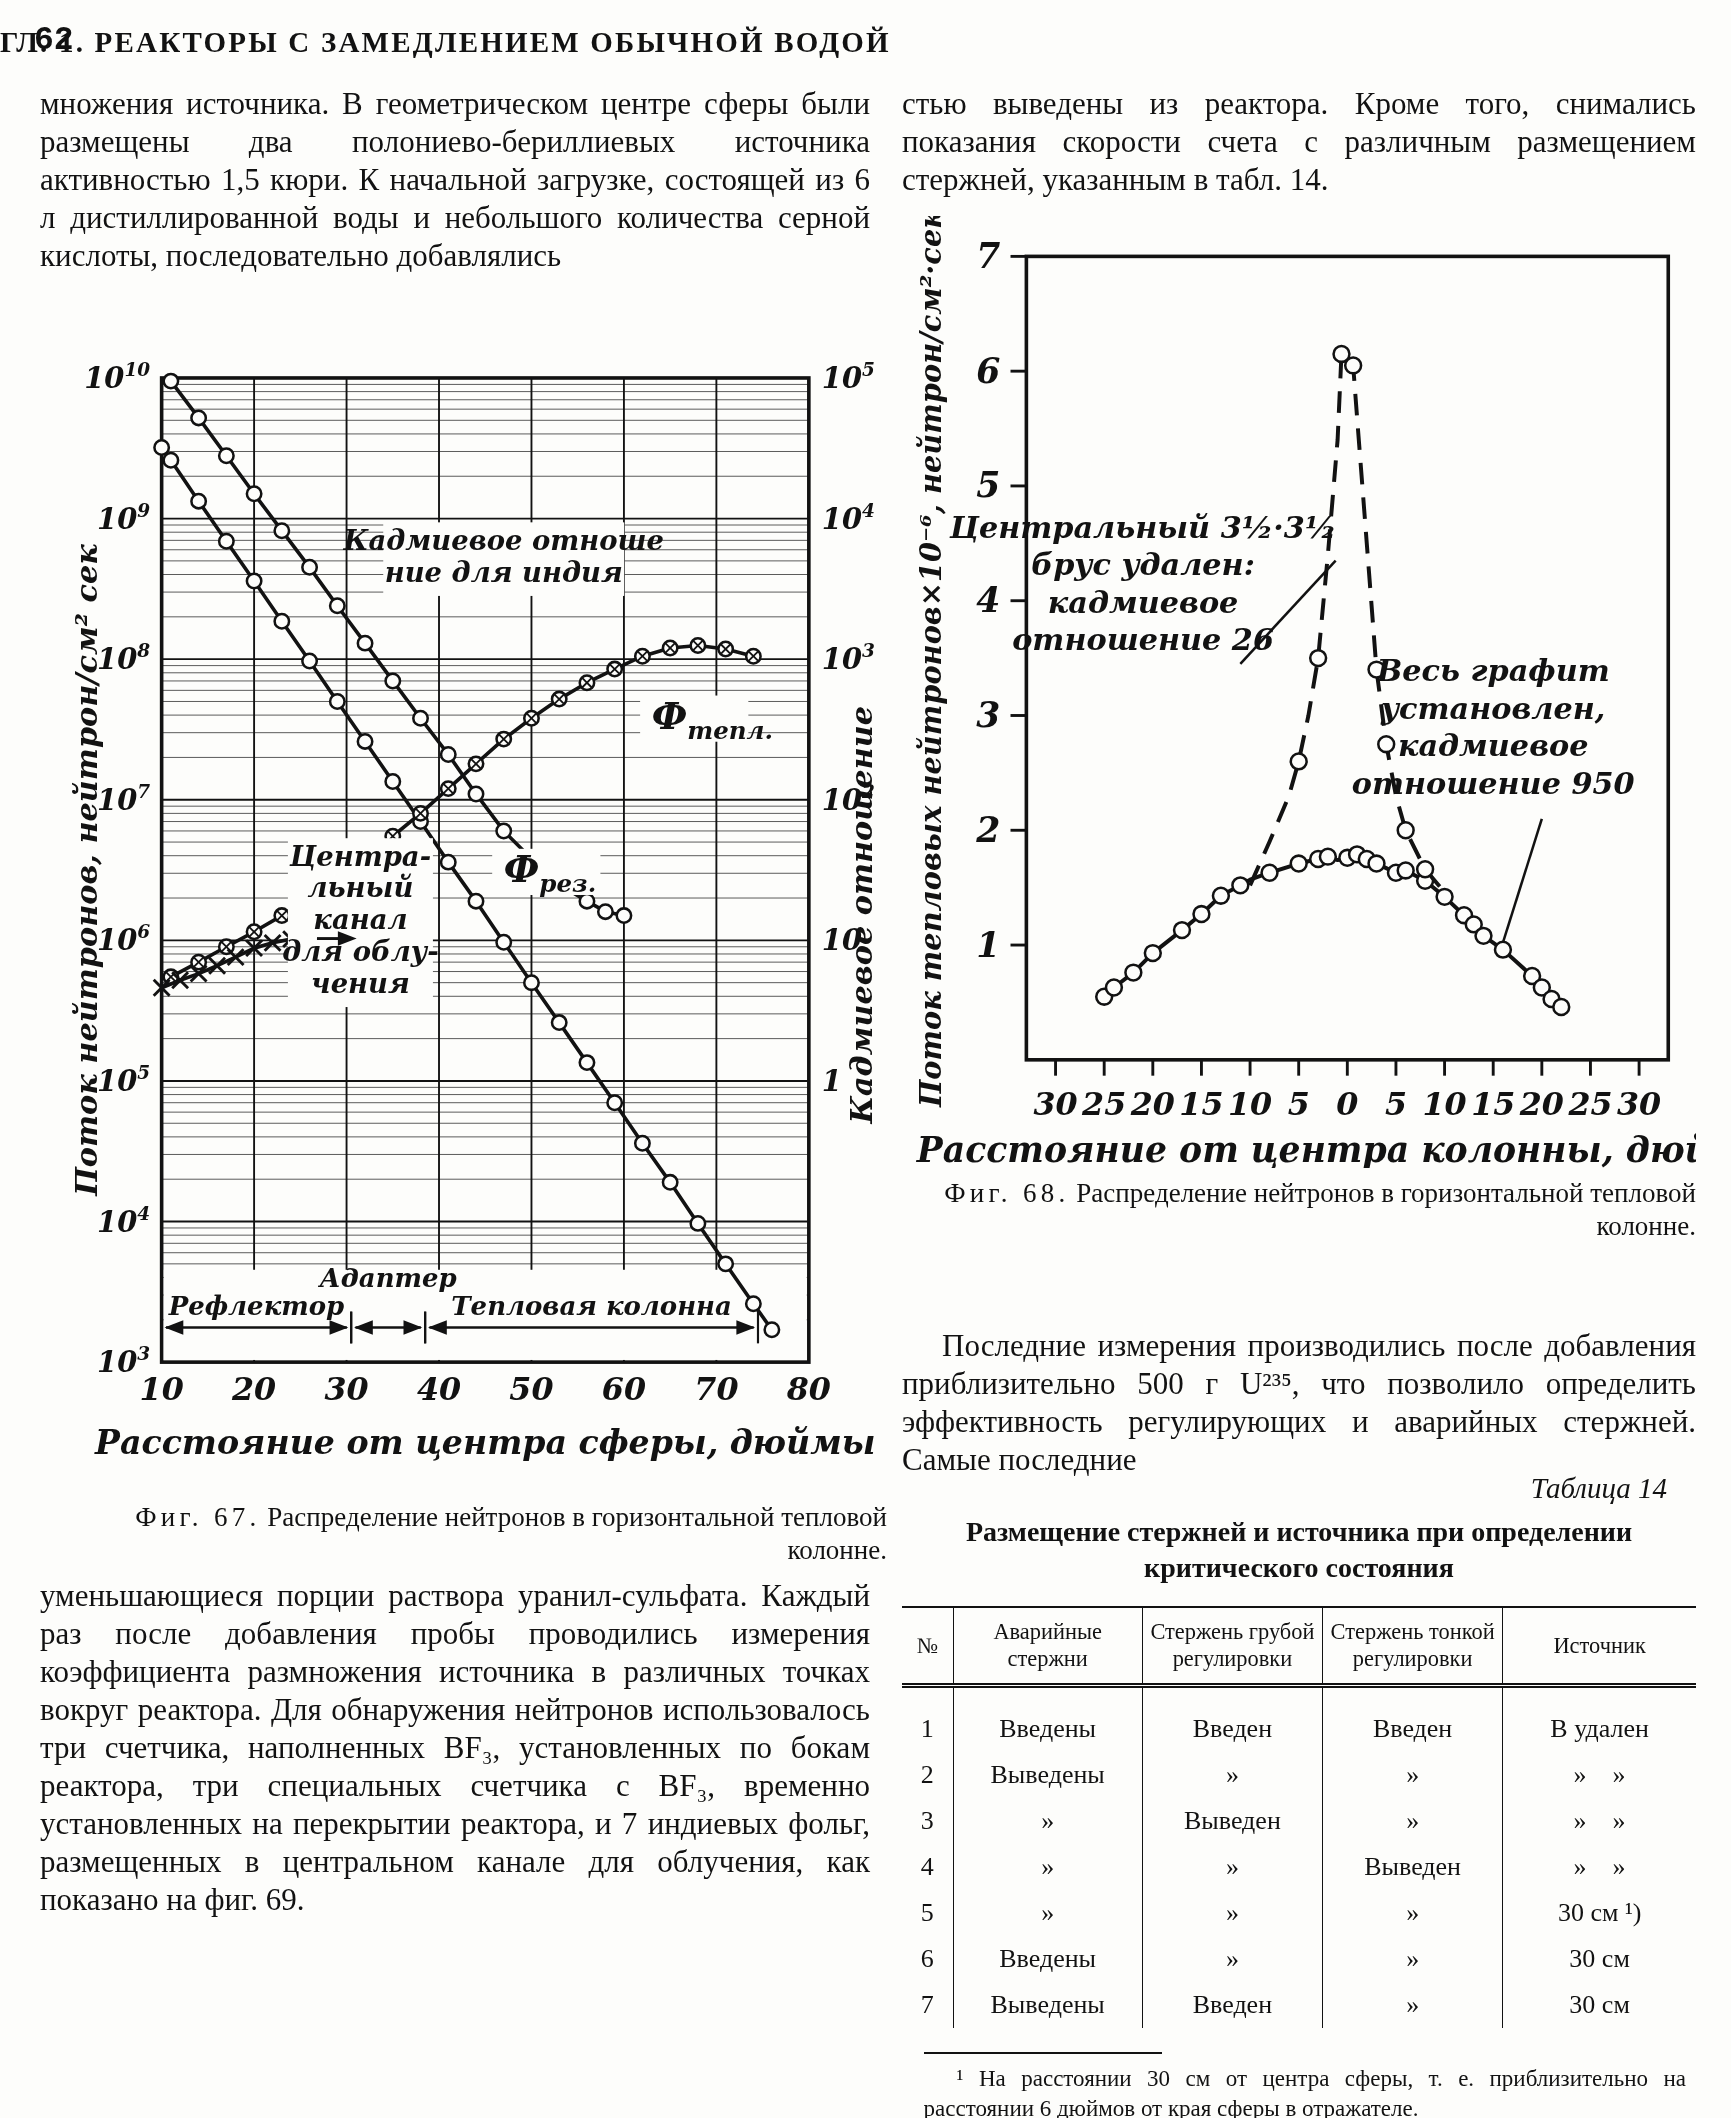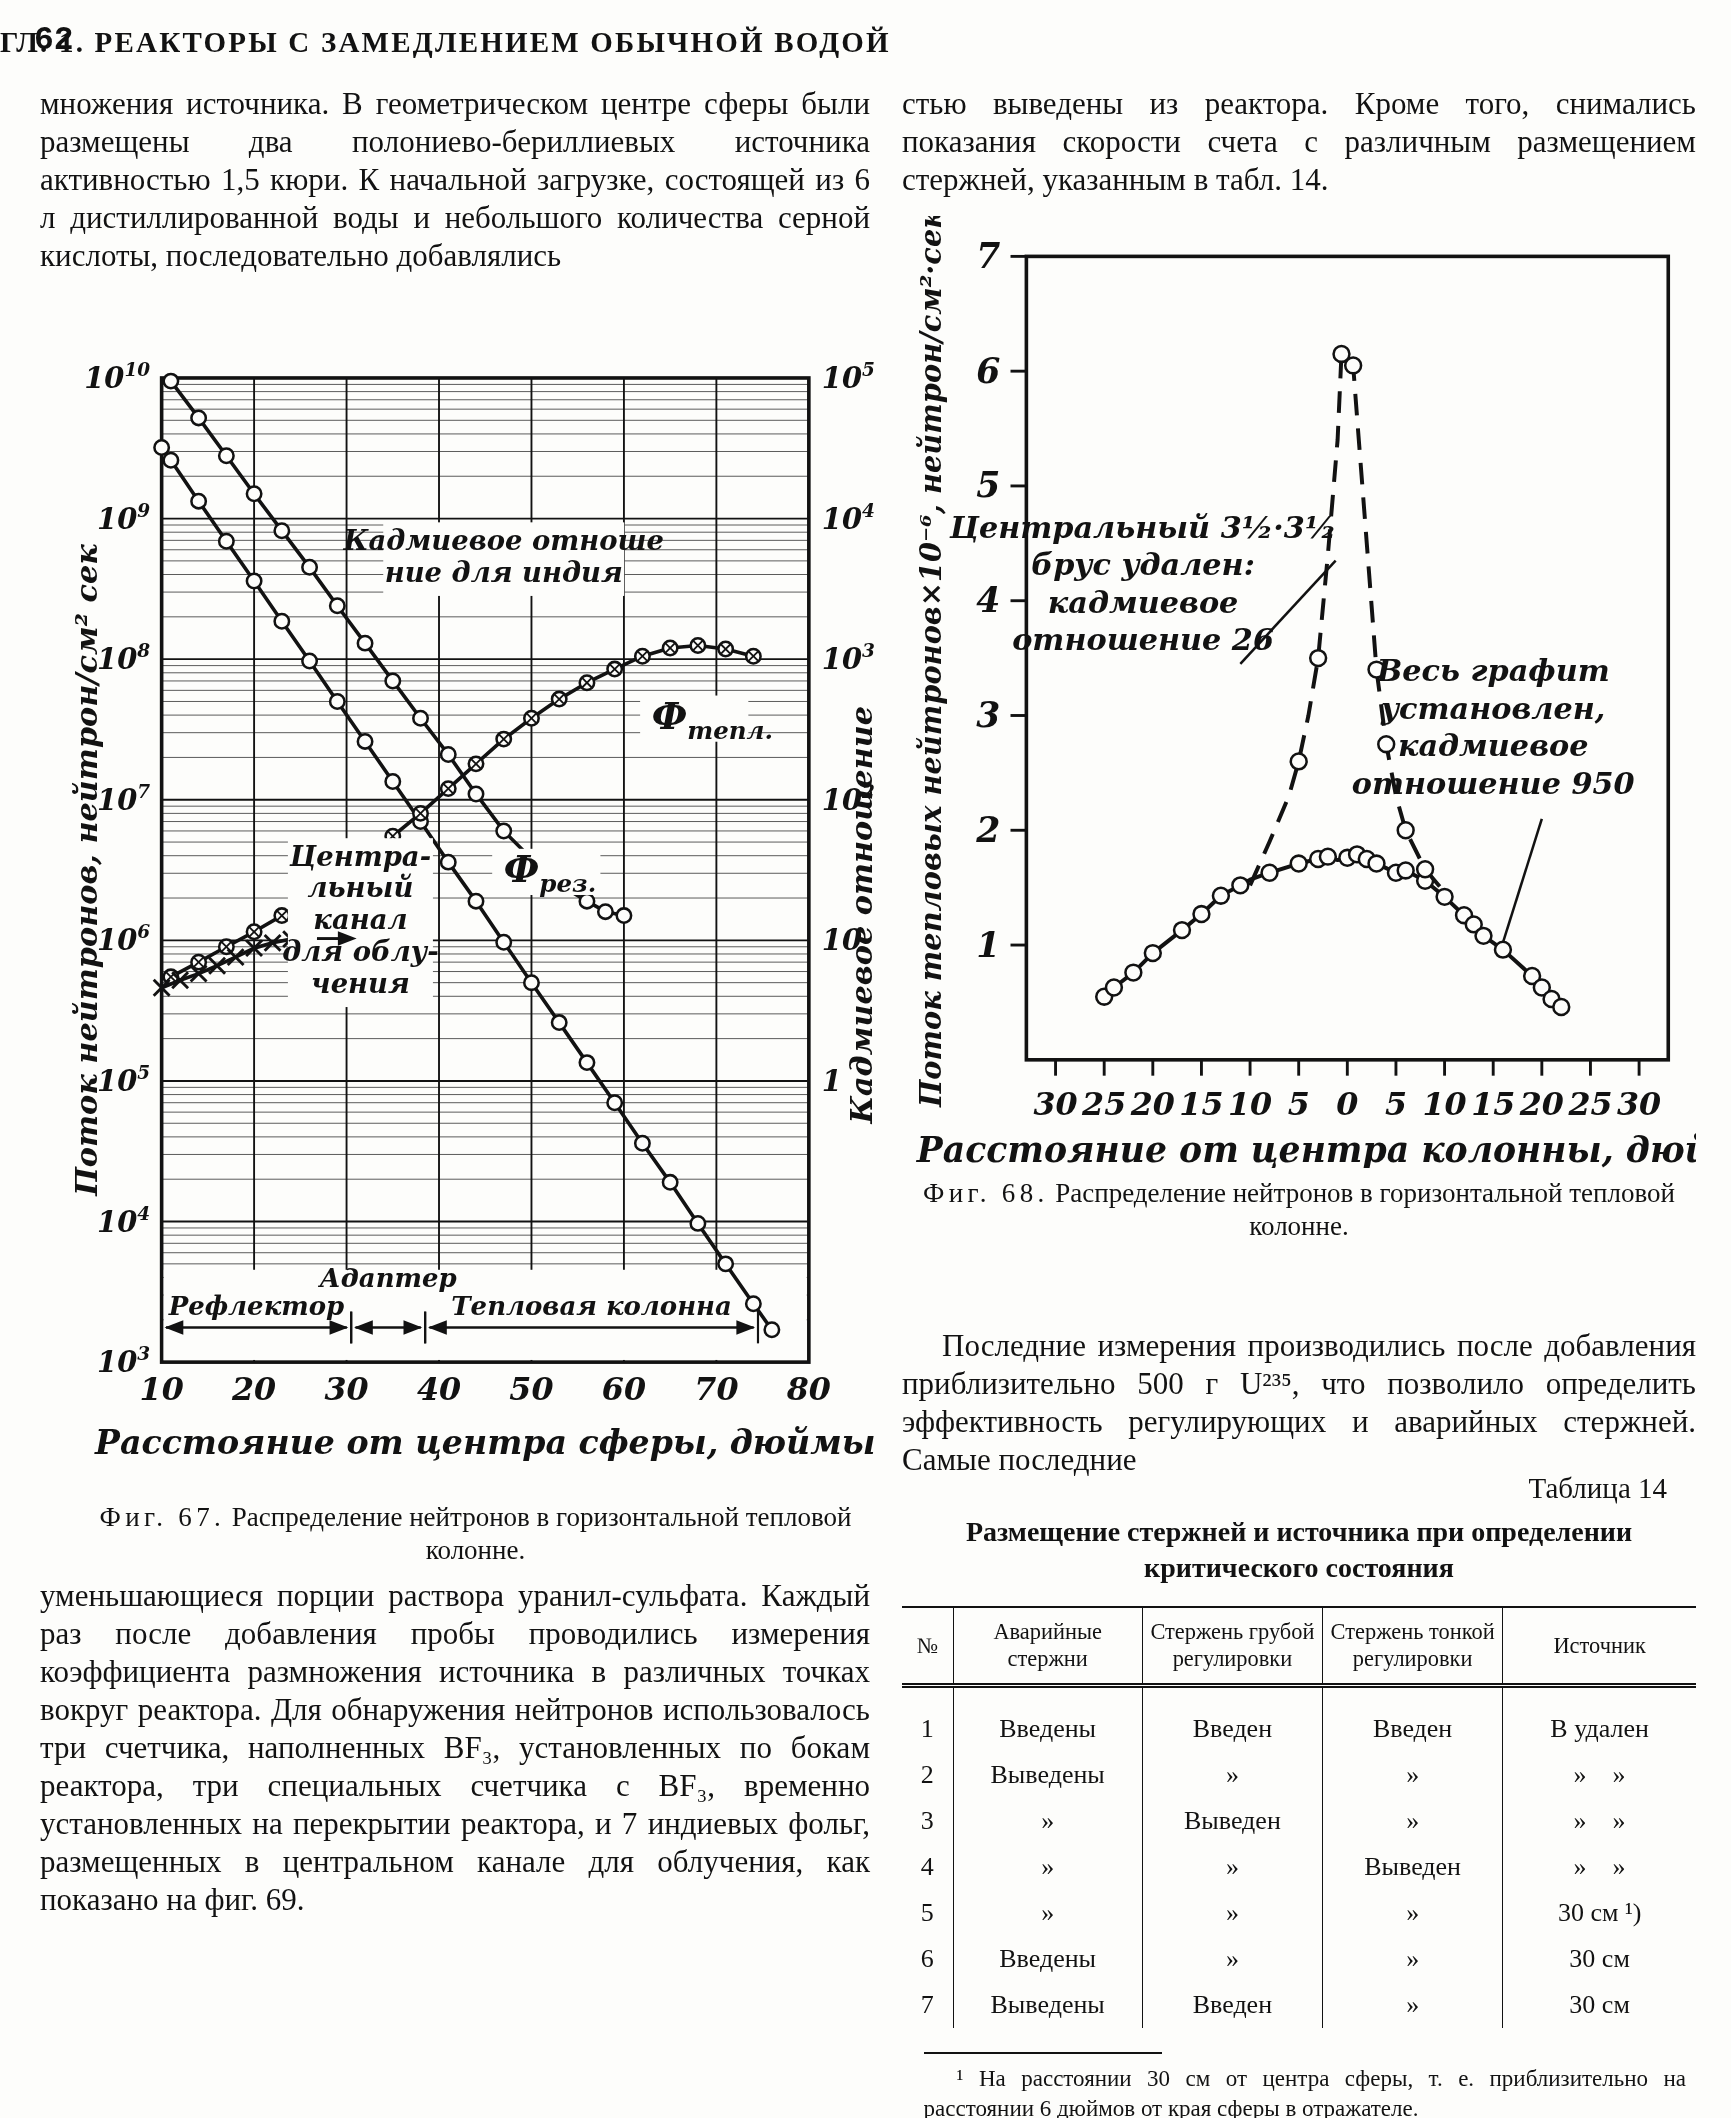--- a/index.html
+++ b/index.html
@@ -10,26 +10,26 @@
   }
   svg{font-family:"DejaVu Serif","Liberation Serif",serif;}
   .abs{position:absolute;}
   .pageno{left:34px;top:21.6px;font-size:33px;font-weight:bold;font-family:Liberation Mono, monospace;}
   .runhead{left:0;right:0;top:26px;text-align:left;font-size:29px;font-weight:bold;letter-spacing:2.2px;}
   .para{font-size:31px;line-height:38px;text-align:justify;}
   .indent{text-indent:40px;}
   .p-l1{left:40px;top:85px;width:830px;}
   .fig67{left:48px;top:336px;width:823px;margin:16px;}
   .fig68{left:902px;top:216px;width:794px;margin:0;}
-  .cap{font-size:27px;line-height:33px;text-align:center;margin-top:7.2px;}
+  .cap{font-size:27px;line-height:33px;text-align:right;margin-top:7.2px;}
   .figlab{letter-spacing:4.3px;}
   .lc-bottom{left:40px;top:1577px;width:830px;}
   .p-r1{left:902px;top:85px;width:794px;}
   .p-r2{left:902px;top:1279px;width:794px;margin-top:48px;}
-  .tbl-label{left:902px;top:1472px;width:765px;text-align:right;font-size:29px;}
+  .tbl-label{left:902px;top:1472px;width:765px;text-align:right;font-style:italic;font-size:29px;}
   .tbl-title{left:902px;top:1514px;width:794px;text-align:center;font-weight:bold;font-size:28px;line-height:36px;}
   .tbl-wrap{left:902px;top:1606px;width:794px;border-bottom:5px double #121212;}
   table{width:100%;border-collapse:collapse;border-top:2.9px solid #121212;}
   th{font-size:22.4px;font-weight:normal;text-align:center;vertical-align:middle;
      padding:10px 4.3px;border-bottom:5px double #121212;line-height:27.4px;}
   td{font-size:26px;text-align:center;vertical-align:middle;padding:6.5px 5.8px;line-height:33px;}
   th + th, td + td{border-left:1.8px solid #121212;}
   tbody tr:first-child td{padding-top:24.5px;}
   .fn-rule{width:238px;border-top:2.5px solid #121212;margin:24.5px 0 10px 21.6px;}
   .fn{font-size:23px;line-height:30px;text-align:justify;padding:0 10px 19px 21.6px;text-indent:33px;}

